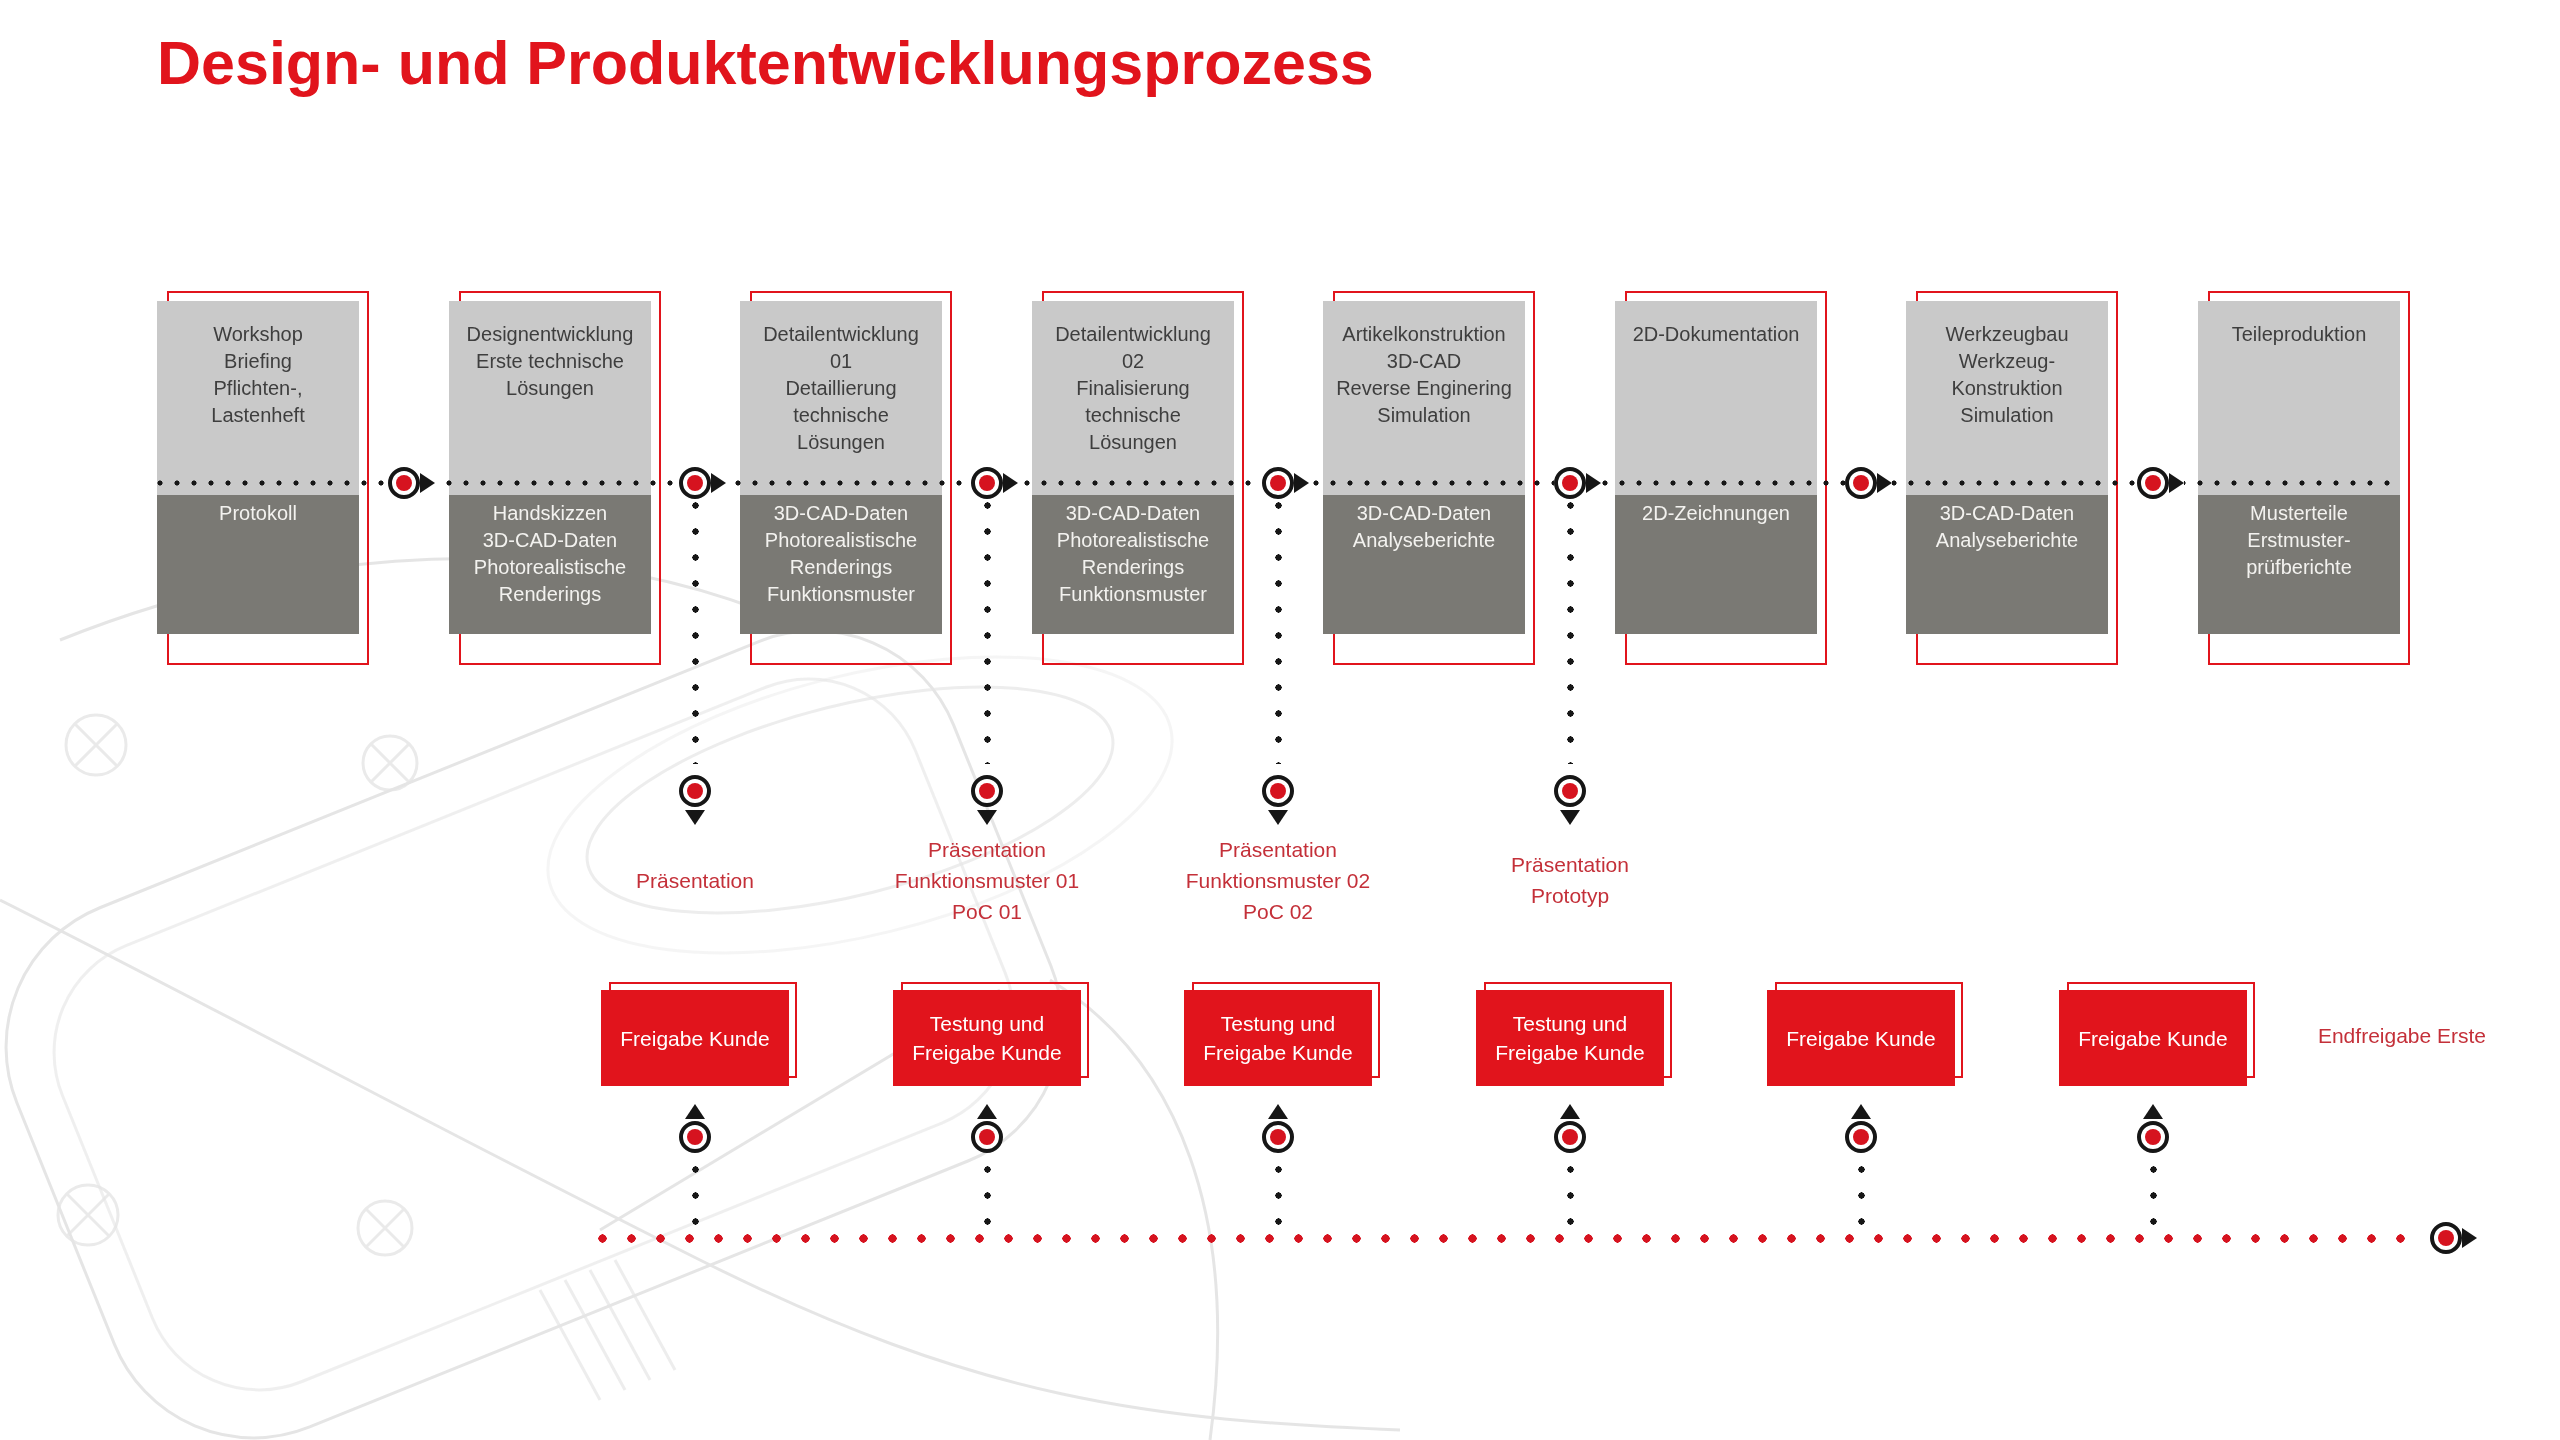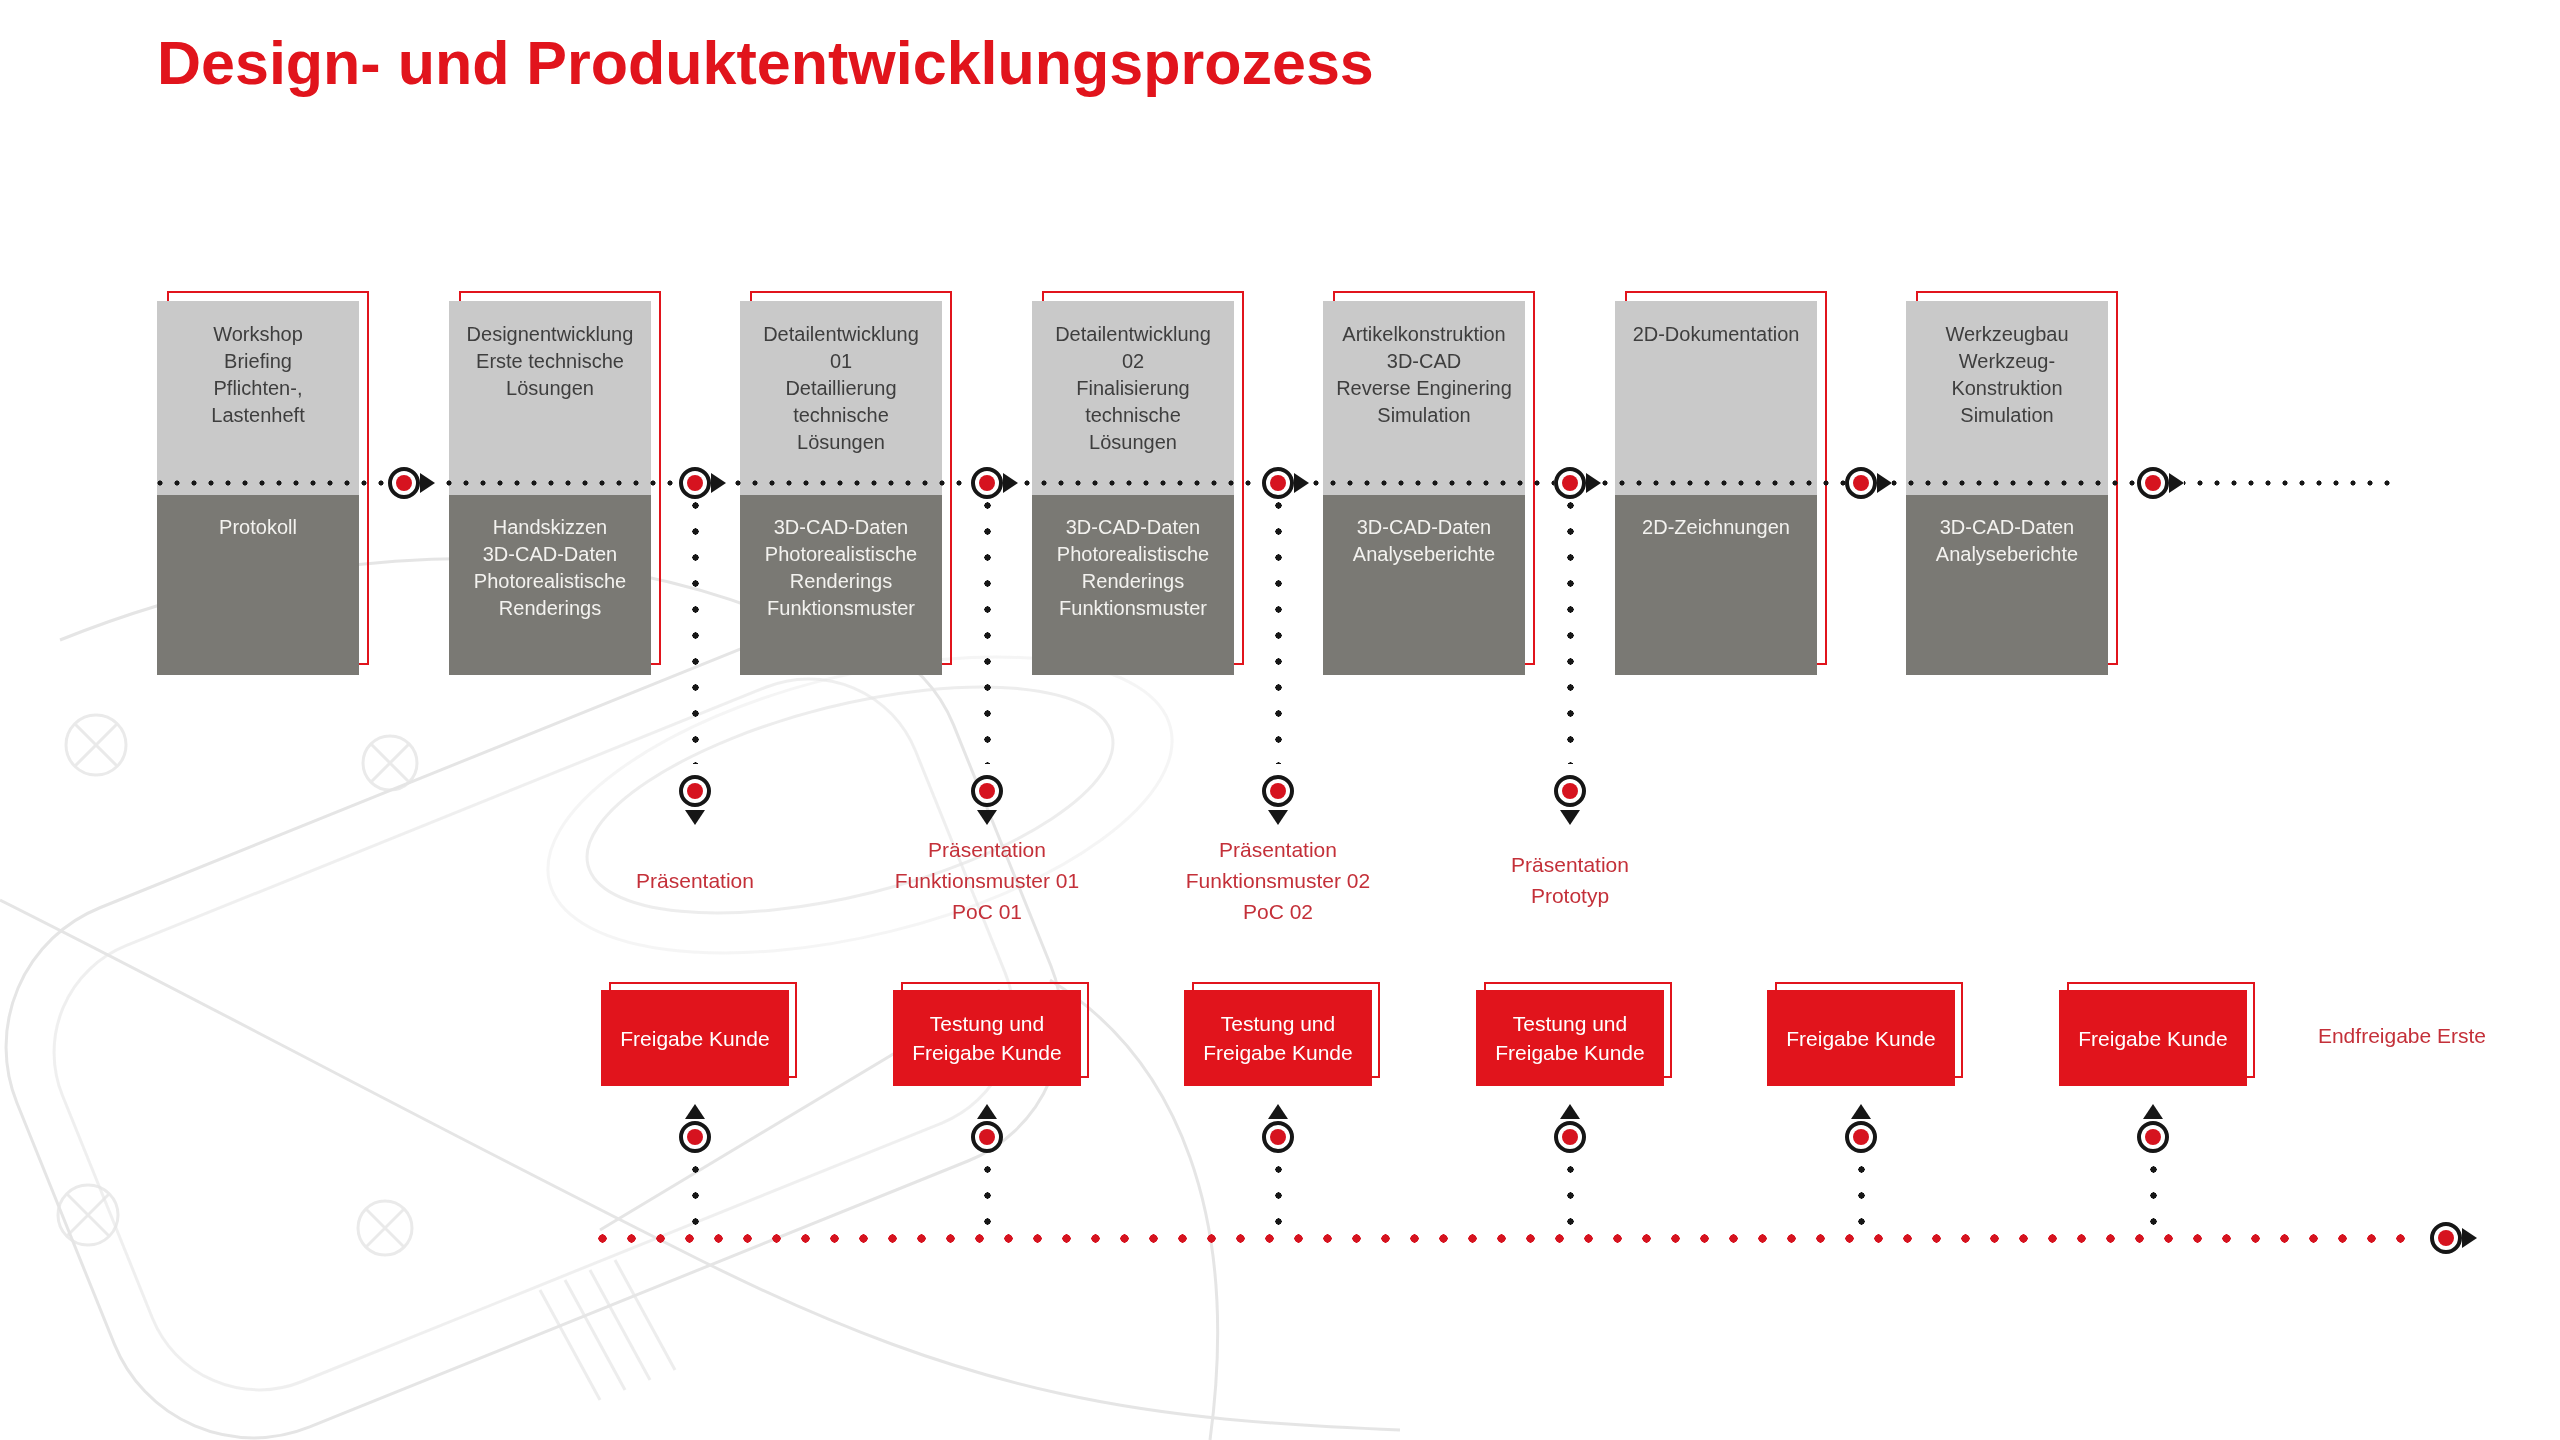--- a/index.html
+++ b/index.html
@@ -20,21 +20,21 @@
     color:var(--accent);z-index:5;}
   .subtitle{position:absolute;left:159px;top:100px;font-size:30px;color:#6e6e6e;z-index:5;}
 
   
   .phase{position:absolute;top:293px;width:202px;height:374px;z-index:2;margin-top:8px;}
   .card-outline{position:absolute;left:10px;top:-10px;width:202px;height:374px;
     border:2px solid var(--accent);z-index:1;}
   .card{position:absolute;left:0;top:0;width:202px;height:374px;z-index:2;
     text-align:center;font-size:20px;line-height:27px;white-space:pre-line;}
   .card-top{height:194px;background:var(--card-light);color:#3e3e3e;padding-top:20px;}
-  .card-bottom{height:180px;background:var(--card-dark);color:#f3f2ef;padding-top:19px;}
+  .card-bottom{height:139px;background:var(--card-dark);color:#f3f2ef;padding-top:5px;}
 
   
   .hdots{position:absolute;height:6px;z-index:3;background-repeat:repeat-x;
     background-image:radial-gradient(circle at 3px 3px,#161616 2.4px,transparent 2.7px);
     background-size:17px 6px;}
   .vdots{position:absolute;width:7px;z-index:3;background-repeat:repeat-y;
     background-image:radial-gradient(circle at 3.5px 3.5px,#161616 3px,transparent 3.3px);
     background-size:7px 26px;}
   .rdots{position:absolute;height:9px;z-index:3;background-repeat:repeat-x;
     background-image:radial-gradient(circle at 4.5px 4.5px,var(--dot-red) 4px,transparent 4.3px);
@@ -161,20 +161,26 @@
     <div class="card"><div class="card-top">2D-Dokumentation</div><div class="card-bottom">2D-Zeichnungen</div></div>
   </div>
   <div class="phase" style="left:1906px">
     <div class="card-outline"></div>
     <div class="card"><div class="card-top">Werkzeugbau
 Werkzeug-
 Konstruktion
 Simulation</div><div class="card-bottom">3D-CAD-Daten
 Analyseberichte</div></div>
   </div>
+  <div class="phase" style="left:2198px">
+    <div class="card-outline"></div>
+    <div class="card"><div class="card-top">Teileproduktion</div><div class="card-bottom">Musterteile
+Erstmuster-
+prüfberichte</div></div>
+  </div>
 
   <div class="hdots" style="left:157px;top:480px;width:2243px"></div>
 
   <div class="cmark" style="left:388px">
       <span class="ring">
         <span class="dot"></span>
       </span>
       <span class="tri-right"></span>
     </div>
   <div class="cmark" style="left:679px">

